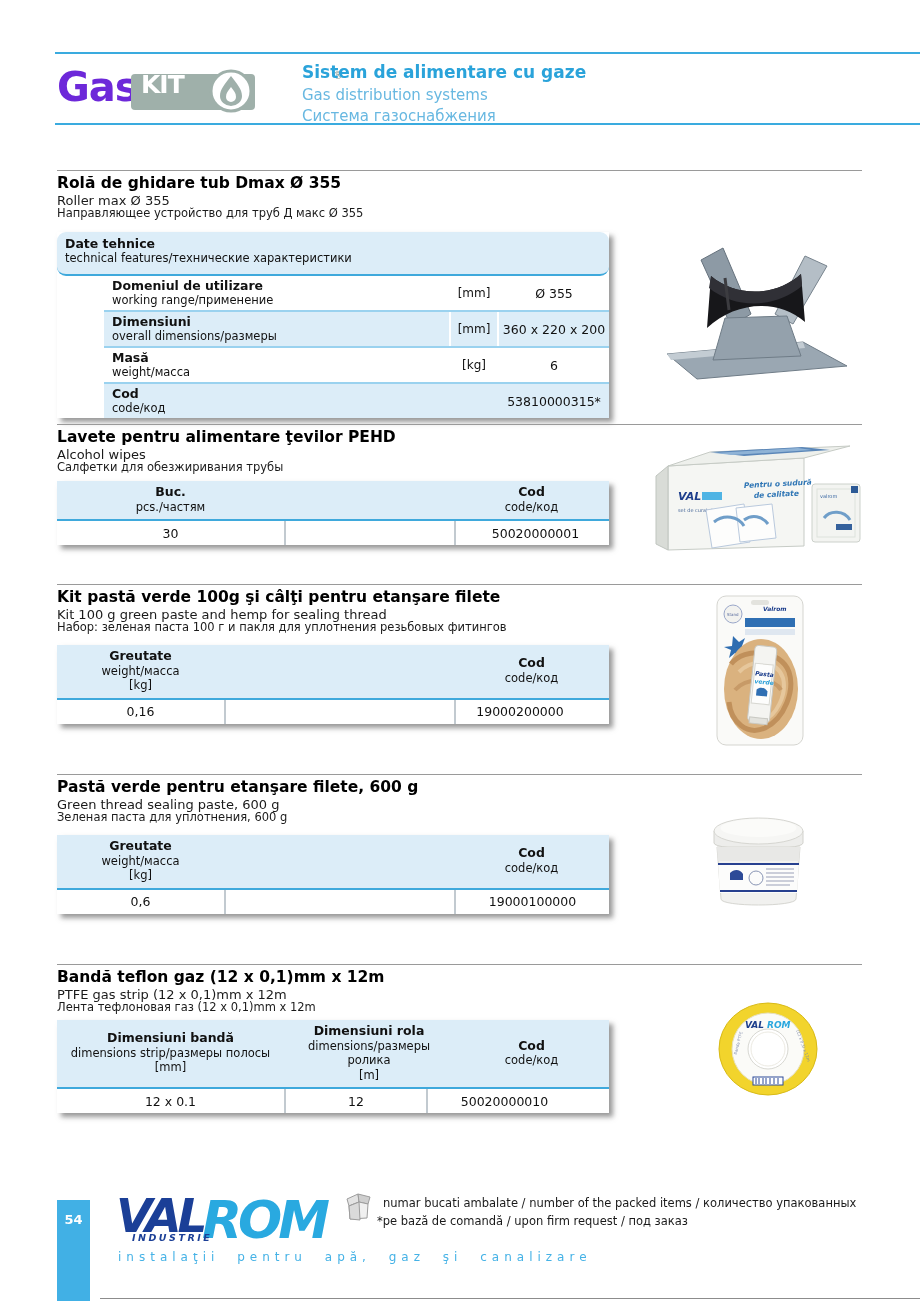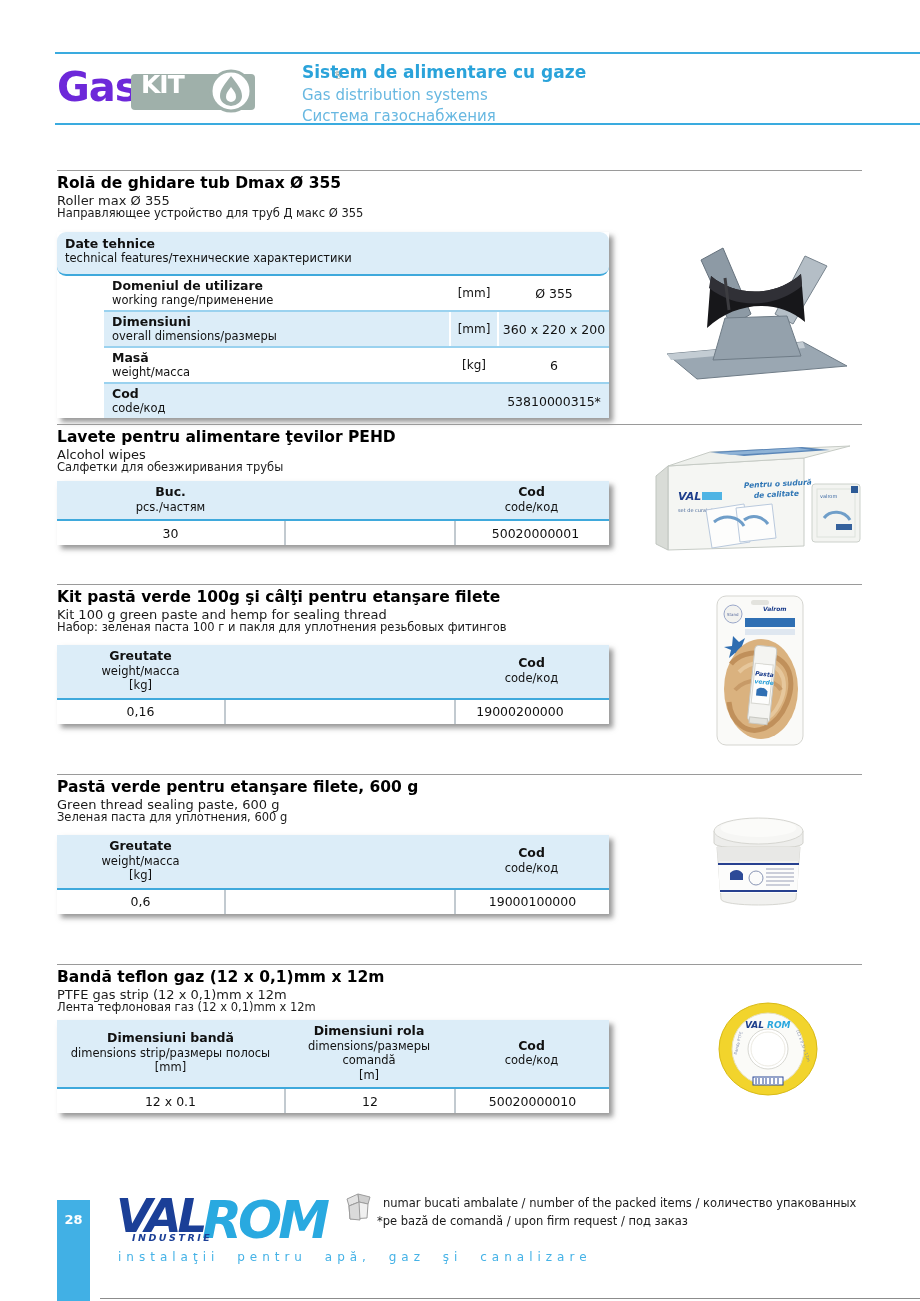--- a/index.html
+++ b/index.html
@@ -318,31 +318,31 @@
     <div class="ptable">
           <div class="grid-header">
             <div class="grid-col" style="width: 227px;">
               <div>Dimensiuni bandă</div>
               <div>dimensions strip/размеры полосы</div>
               <div>[mm]</div>
             </div>
             <div class="grid-col" style="width: 170px;">
               <div>Dimensiuni rola</div>
               <div>dimensions/размеры</div>
-              <div>comandă</div>
+              <div>ролика</div>
               <div>[m]</div>
             </div>
             <div class="grid-col" style="width: 155px;">
               <div>Cod</div>
               <div>code/код</div>
             </div>
           </div>
           <div class="grid-row">
             <div class="grid-cell" style="width: 227px;">12 x 0.1</div>
-            <div class="grid-cell" style="width: 170px;">12</div>
+            <div class="grid-cell" style="width: 142px;">12</div>
             <div class="grid-cell" style="width: 155px;">50020000010</div>
           </div>
         </div>
     <div class="product-image"><svg viewBox="0 0 103 97" width="103" height="97">
             <ellipse cx="51" cy="48" rx="49" ry="46" fill="#f2d42c" stroke="#d8ba17"></ellipse>
             <circle cx="51" cy="48" r="36" fill="#fbfbf8" stroke="#e6e0c0"></circle>
             <text x="28" y="27" font-size="9" font-weight="bold" font-style="italic" fill="#1d3e8c">VAL</text>
             <text x="50" y="27" font-size="9" font-weight="bold" font-style="italic" fill="#2aa7de">ROM</text>
             <g font-size="4" fill="#7d88a8">
               <text x="18" y="52" transform="rotate(-75 20 52)">Banda PTFE</text>
@@ -359,21 +359,21 @@
               <line x1="53" y1="77" x2="53" y2="83"></line>
               <line x1="57" y1="77" x2="57" y2="83"></line>
               <line x1="61" y1="77" x2="61" y2="83"></line>
             </g>
           </svg></div>
   </section>
 </main>
 
   <footer>
     <div class="page-tab">
-      <span class="page-num">28</span>
+      <span class="page-num">54</span>
     </div>
     <div class="valrom">
       <span class="v-val">VAL</span>
       <span class="v-rom">ROM</span>
       <span class="v-ind">INDUSTRIE</span>
     </div>
     <div class="tagline">instalaţii pentru apă, gaz şi canalizare</div>
     <span class="pack-icon">
       <svg viewBox="0 0 30 32" width="30" height="32">
         <polygon points="3,9 14,4 15,12 5,16" fill="#e3e3e3" stroke="#9c9c9c"></polygon>

